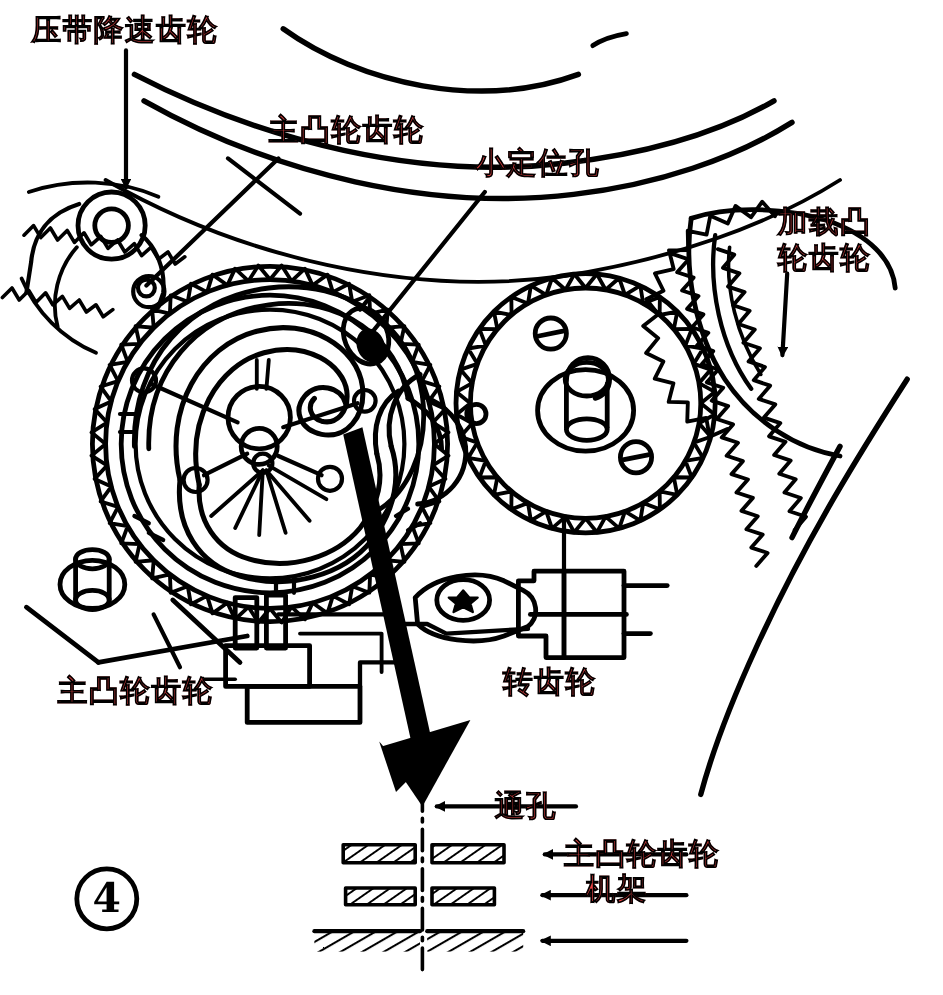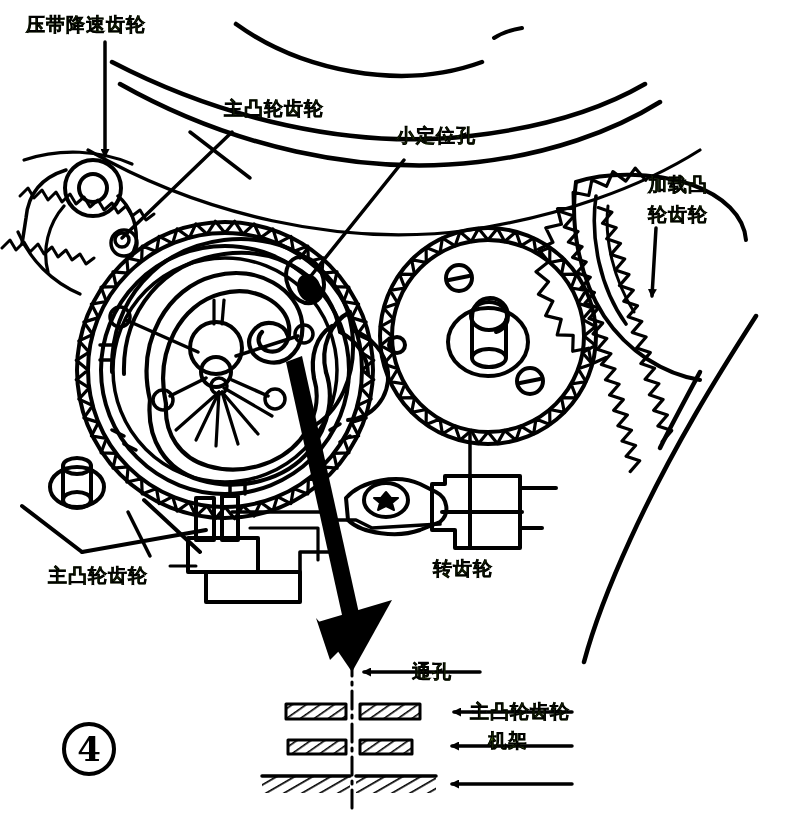--- a/index.html
+++ b/index.html
@@ -20,24 +20,24 @@
   }
   #figure-svg {
     position: absolute;
     left: 0;
     top: 0;
     width: 786px;
     height: 829px;
   }
   .lbl {
     position: absolute;
-    color: #4d7c0f;
+    color: #ef4444;
     font-family: "DejaVu Sans", "Liberation Sans", sans-serif;
     font-weight: bold;
-    font-size: 19px;
+    font-size: 25px;
     line-height: 25px;
     white-space: nowrap;
     letter-spacing: 1px;
     -webkit-text-stroke: 0.5px #000;
   }
   .fignum {
     position: absolute;
     width: 54px;
     height: 54px;
     border: 4px solid #000;
@@ -333,21 +333,21 @@
 
   <div class="lbl" style="left:224px; top:96px;">主凸轮齿轮</div>
 
   <div class="lbl" style="left:396px; top:123px;">小定位孔</div>
 
   <div class="lbl" style="left:648px; top:172px;">加载凸</div>
   <div class="lbl" style="left:648px; top:202px;text-align:right;">轮齿轮</div>
 
   <div class="lbl" style="left:48px; top:563px;">主凸轮齿轮</div>
 
-  <div class="lbl" style="left:433px; top:556px;">转齿轮</div>
+  <div class="lbl" style="left:419px; top:556px;">转齿轮</div>
 
   <div class="lbl" style="left:412px; top:659px;">通孔</div>
 
   <div class="lbl" style="left:470px; top:699px;">主凸轮齿轮</div>
 
 
   <div class="lbl" style="left:488px; top:728px;">机架</div>
 
   <div class="fignum" style="left:62px; top:722px;">4</div>
 

